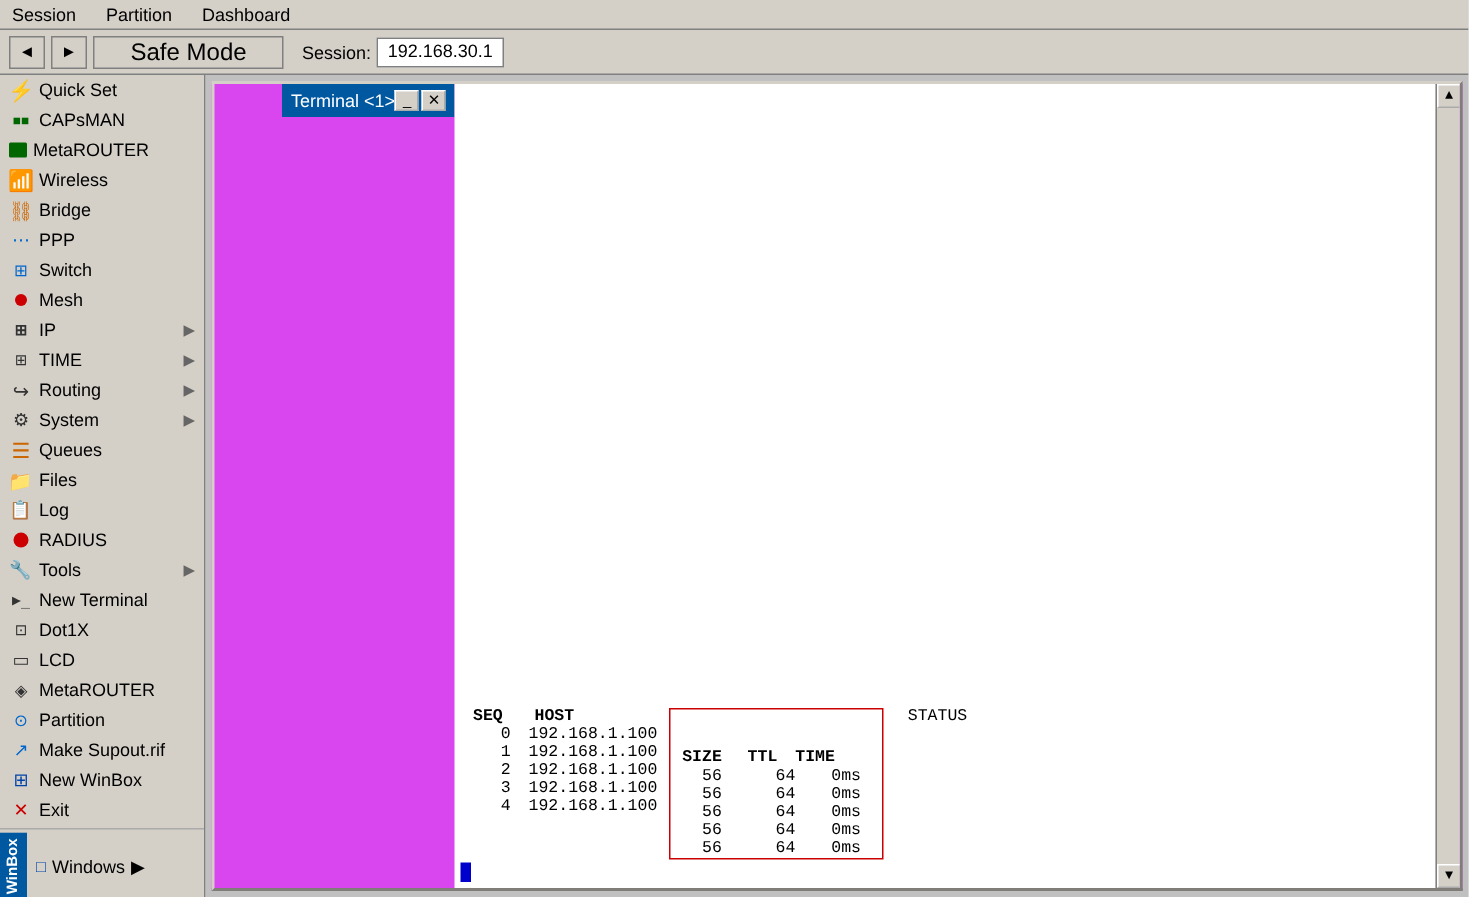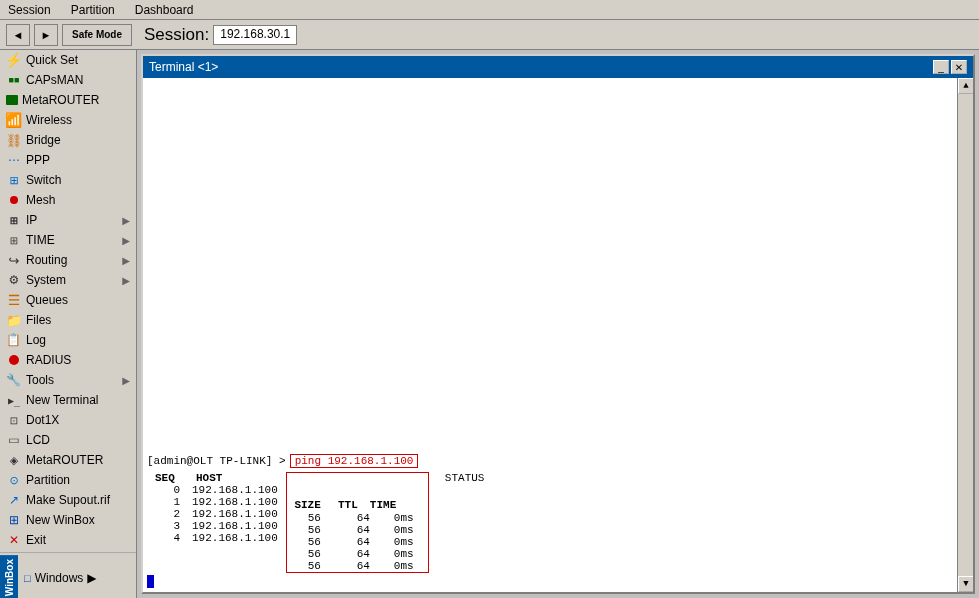--- a/index.html
+++ b/index.html
@@ -45,28 +45,27 @@
       height: 22px;
       cursor: pointer;
       display: flex;
       align-items: center;
       justify-content: center;
       font-size: 11px;
     }
     .safe-mode-btn {
       background: #d4d0c8;
       border: 1px solid #808080;
-      padding: 2px 9px;
-      cursor: pointer;
-      font-size: 10px;
+      padding: 2px 24px;
+      cursor: pointer;
+      font-size: 16px;
       height: 22px;
-      font-weight: bold;
     }
     .session-label {
-      font-size: 17px;
+      font-size: 12px;
       margin-left: 8px;
     }
     .session-value {
       background: white;
       border: 1px solid #808080;
       padding: 1px 6px;
       font-size: 12px;
       height: 20px;
     }
 
@@ -121,21 +120,22 @@
       position: relative;
     }
 
     
     .terminal-window {
       background: #d946ef;
       border: 2px outset #d4d0c8;
       width: 100%;
       height: 100%;
       display: flex;
-      flex-direction: column;
+      flex-direction: row;
+      padding-left: 45px;
     }
     .terminal-titlebar {
       background: #0058a0;
       color: white;
       padding: 2px 6px;
       display: flex;
       align-items: center;
       justify-content: space-between;
       height: 22px;
       flex-shrink: 0;
@@ -450,24 +450,20 @@
           <div class="scroll-btn">▲</div>
           <div class="scroll-track"></div>
           <div class="scroll-btn">▼</div>
         </div>
 
         <div class="terminal-content">
           <div class="terminal-top-space"></div>
 
           <div class="terminal-output">
 
-            <div class="cmd-line">
-              <span class="cmd-prompt">[admin@OLT TP-LINK] &gt;</span>
-              <span class="cmd-input-highlight">ping 192.168.1.100</span>
-            </div>
 
             <div class="ping-output">
 
               <div class="ping-left">
                 <div style="display:flex;gap:16px;font-weight:bold;">
                   <span style="width:25px;">SEQ</span>
                   <span>HOST</span>
                 </div>
                 <div id="ping-rows-left">
                     <div style="display: flex; gap: 12px;">

